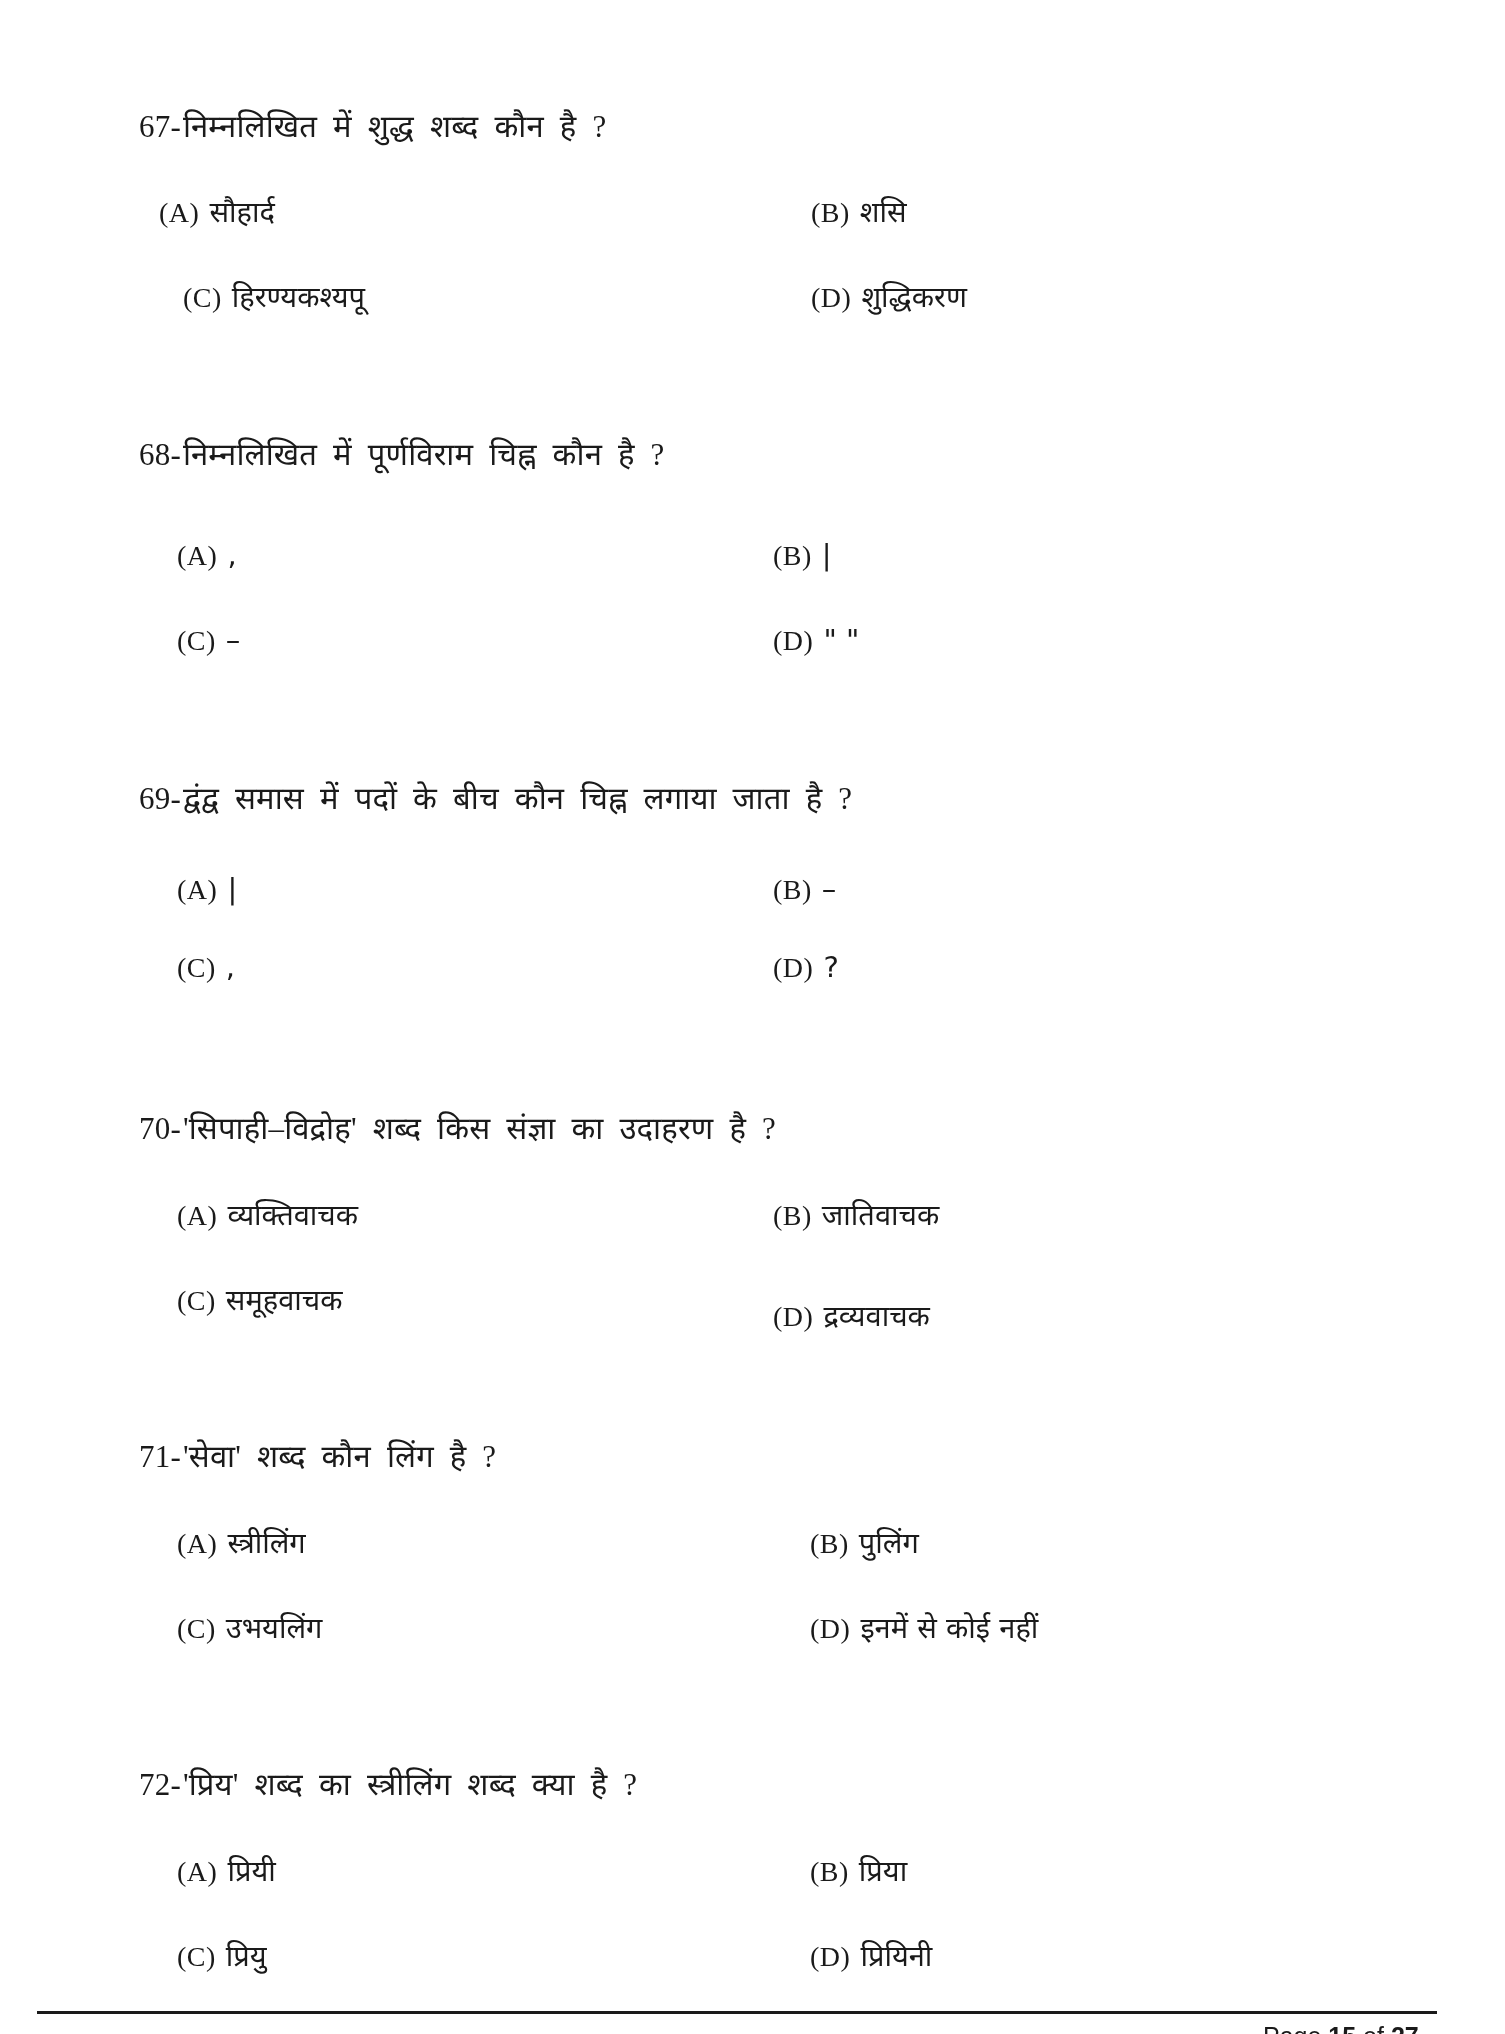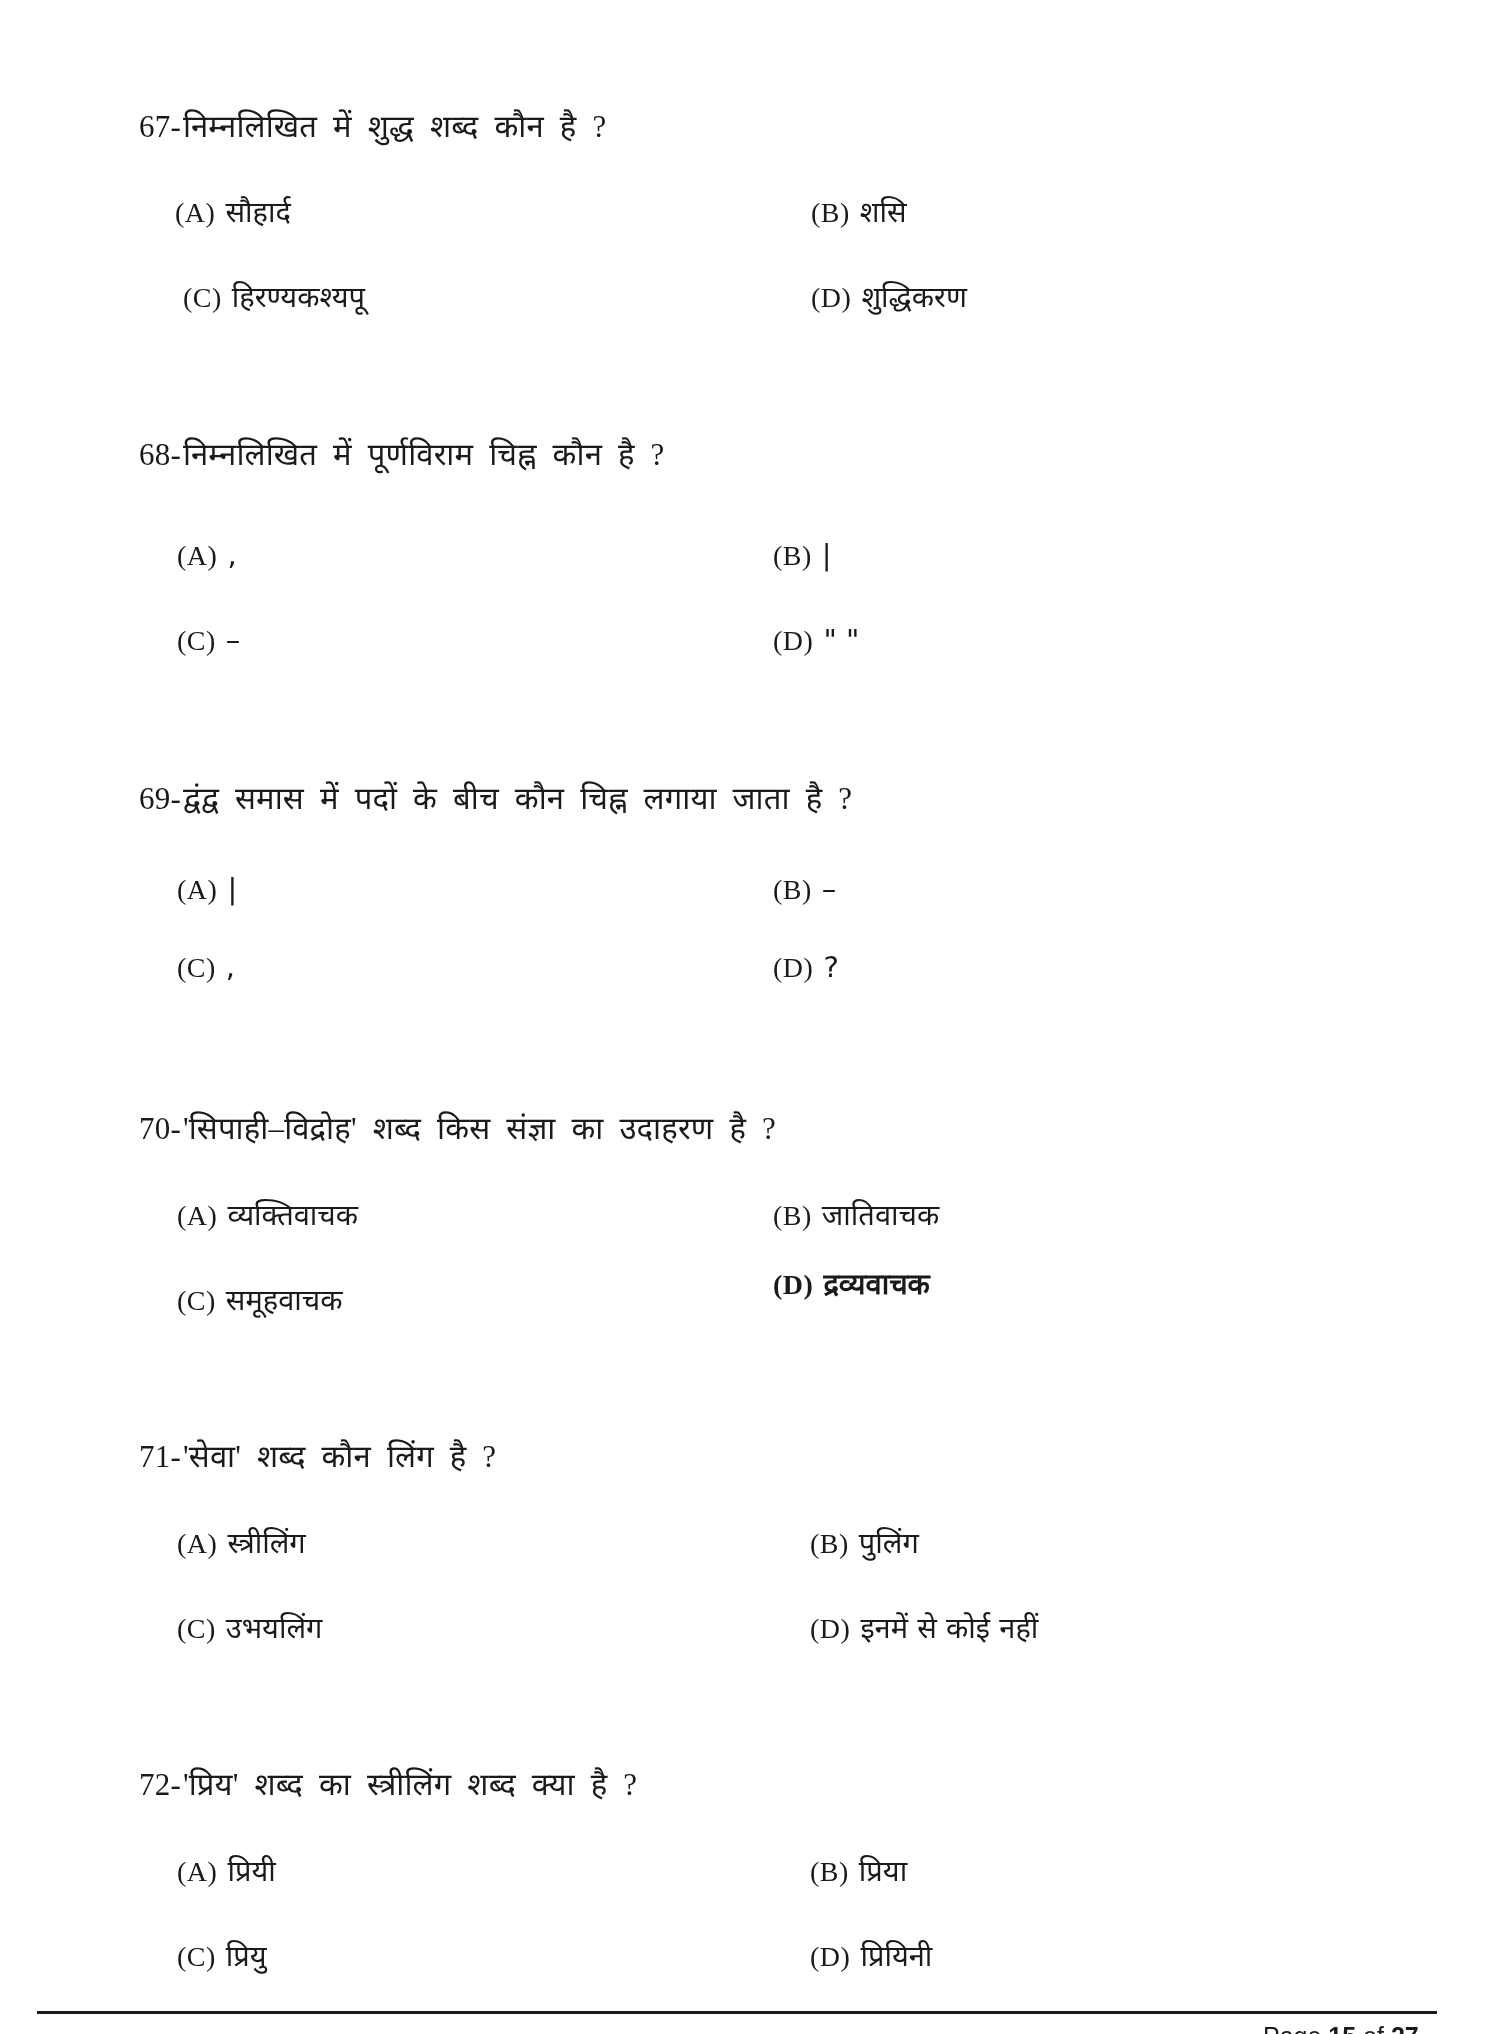--- a/index.html
+++ b/index.html
@@ -77,21 +77,21 @@
   </style>
 </head>
 <body>
 
 <div class="page">
 
   <div class="question" style="top:85px;">
     <div class="q-line">
       <span class="q-num">67-</span><span>निम्नलिखित में शुद्ध शब्द कौन है ?</span>
     </div>
-    <div class="opt" style="left:36px; top:85px;text-align:center;">
+    <div class="opt" style="left:20px; top:85px;text-align:center;">
       <span class="lbl">(A)</span><span class="val">सौहार्द</span>
     </div>
     <div class="opt" style="left:672px; top:85px;">
       <span class="lbl">(B)</span><span class="val">शसि</span>
     </div>
     <div class="opt" style="left:44px; top:170px;">
       <span class="lbl">(C)</span><span class="val">हिरण्यकश्यपू</span>
     </div>
     <div class="opt" style="left:672px; top:170px;">
       <span class="lbl">(D)</span><span class="val">शुद्धिकरण</span>
@@ -140,21 +140,21 @@
     </div>
     <div class="opt" style="left:38px; top:86px;">
       <span class="lbl">(A)</span><span class="val">व्यक्तिवाचक</span>
     </div>
     <div class="opt" style="left:634px; top:86px;">
       <span class="lbl">(B)</span><span class="val">जातिवाचक</span>
     </div>
     <div class="opt" style="left:38px; top:171px;">
       <span class="lbl">(C)</span><span class="val">समूहवाचक</span>
     </div>
-    <div class="opt" style="left:634px; top:155px;font-weight:bold;">
+    <div class="opt" style="left:634px; top:187px;">
       <span class="lbl">(D)</span><span class="val">द्रव्यवाचक</span>
     </div>
   </div>
 
   <div class="question" style="top:1415px;">
     <div class="q-line">
       <span class="q-num">71-</span><span>'सेवा' शब्द कौन लिंग है ?</span>
     </div>
     <div class="opt" style="left:38px; top:86px;">
       <span class="lbl">(A)</span><span class="val">स्त्रीलिंग</span>

